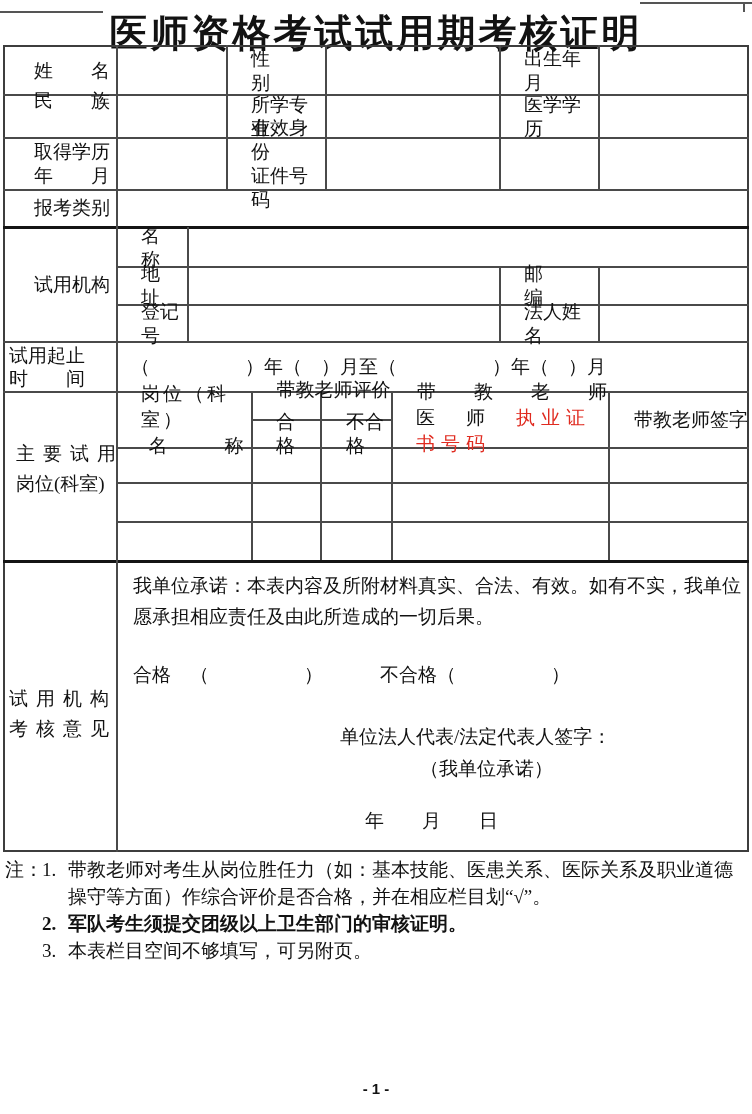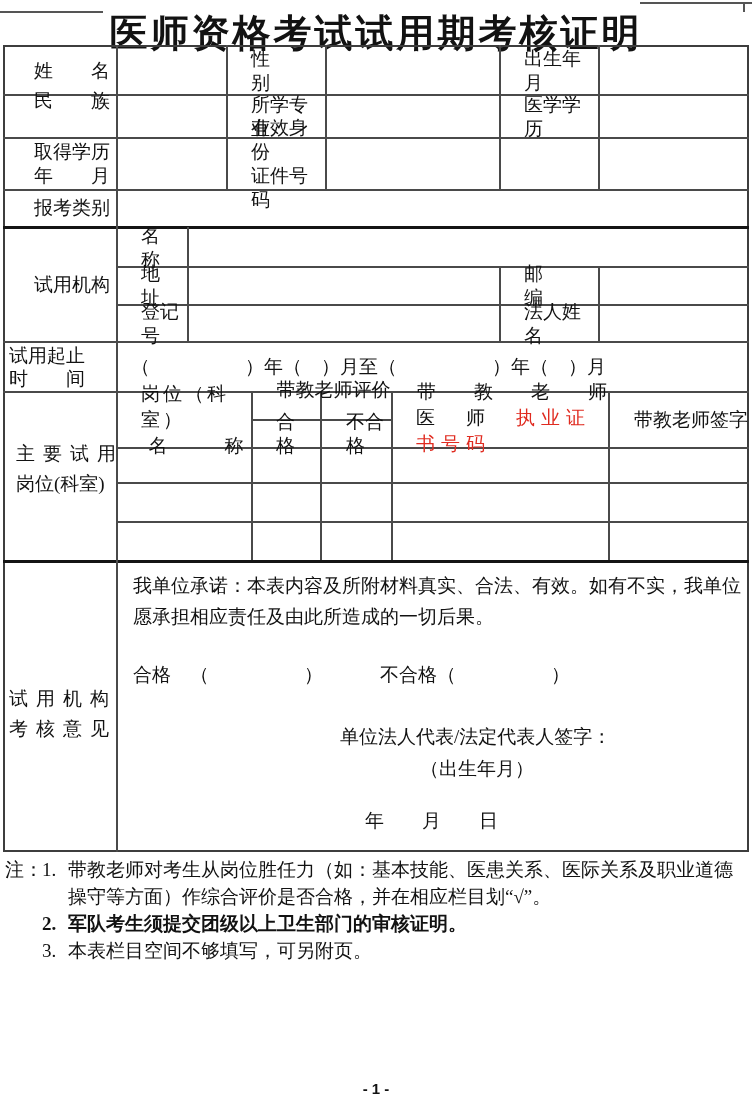--- a/index.html
+++ b/index.html
@@ -175,21 +175,21 @@
   <div class="hotspot" style="left:392px;top:523px;width:216px;height:36px;"></div>
   <div class="hotspot" style="left:609px;top:523px;width:140px;height:36px;"></div>
 
   <div class="cell leftal" style="left:3px;top:575px;width:114px;height:277px;line-height:30px;">
     <span class="ln sp8">试用机构</span>
     <span class="ln sp8">考核意见</span>
   </div>
   <div class="txt" style="left:133px;top:570px;width:612px;line-height:31px;">我单位承诺：本表内容及所附材料真实、合法、有效。如有不实，我单位愿承担相应责任及由此所造成的一切后果。</div>
   <div class="txt" style="left:133px;top:660px;">合格　（　　　　　）　　　不合格（　　　　　）</div>
   <div class="txt" style="left:340px;top:722px;">单位法人代表/法定代表人签字：</div>
-  <div class="txt" style="left:420px;top:754px;">（出生年月）</div>
+  <div class="txt" style="left:420px;top:754px;">（我单位承诺）</div>
   <div class="txt" style="left:365px;top:806px;font-family:Liberation Serif, serif;">年　　月　　日</div>
 
   <div class="hotspot" style="left:117px;top:48px;width:109px;height:46px;"></div>
   <div class="hotspot" style="left:326px;top:48px;width:173px;height:46px;"></div>
   <div class="hotspot" style="left:599px;top:48px;width:150px;height:46px;"></div>
   <div class="hotspot" style="left:117px;top:96px;width:109px;height:41px;"></div>
   <div class="hotspot" style="left:326px;top:96px;width:173px;height:41px;"></div>
   <div class="hotspot" style="left:599px;top:96px;width:150px;height:41px;"></div>
   <div class="hotspot" style="left:117px;top:139px;width:109px;height:50px;"></div>
   <div class="hotspot" style="left:326px;top:139px;width:173px;height:50px;"></div>

